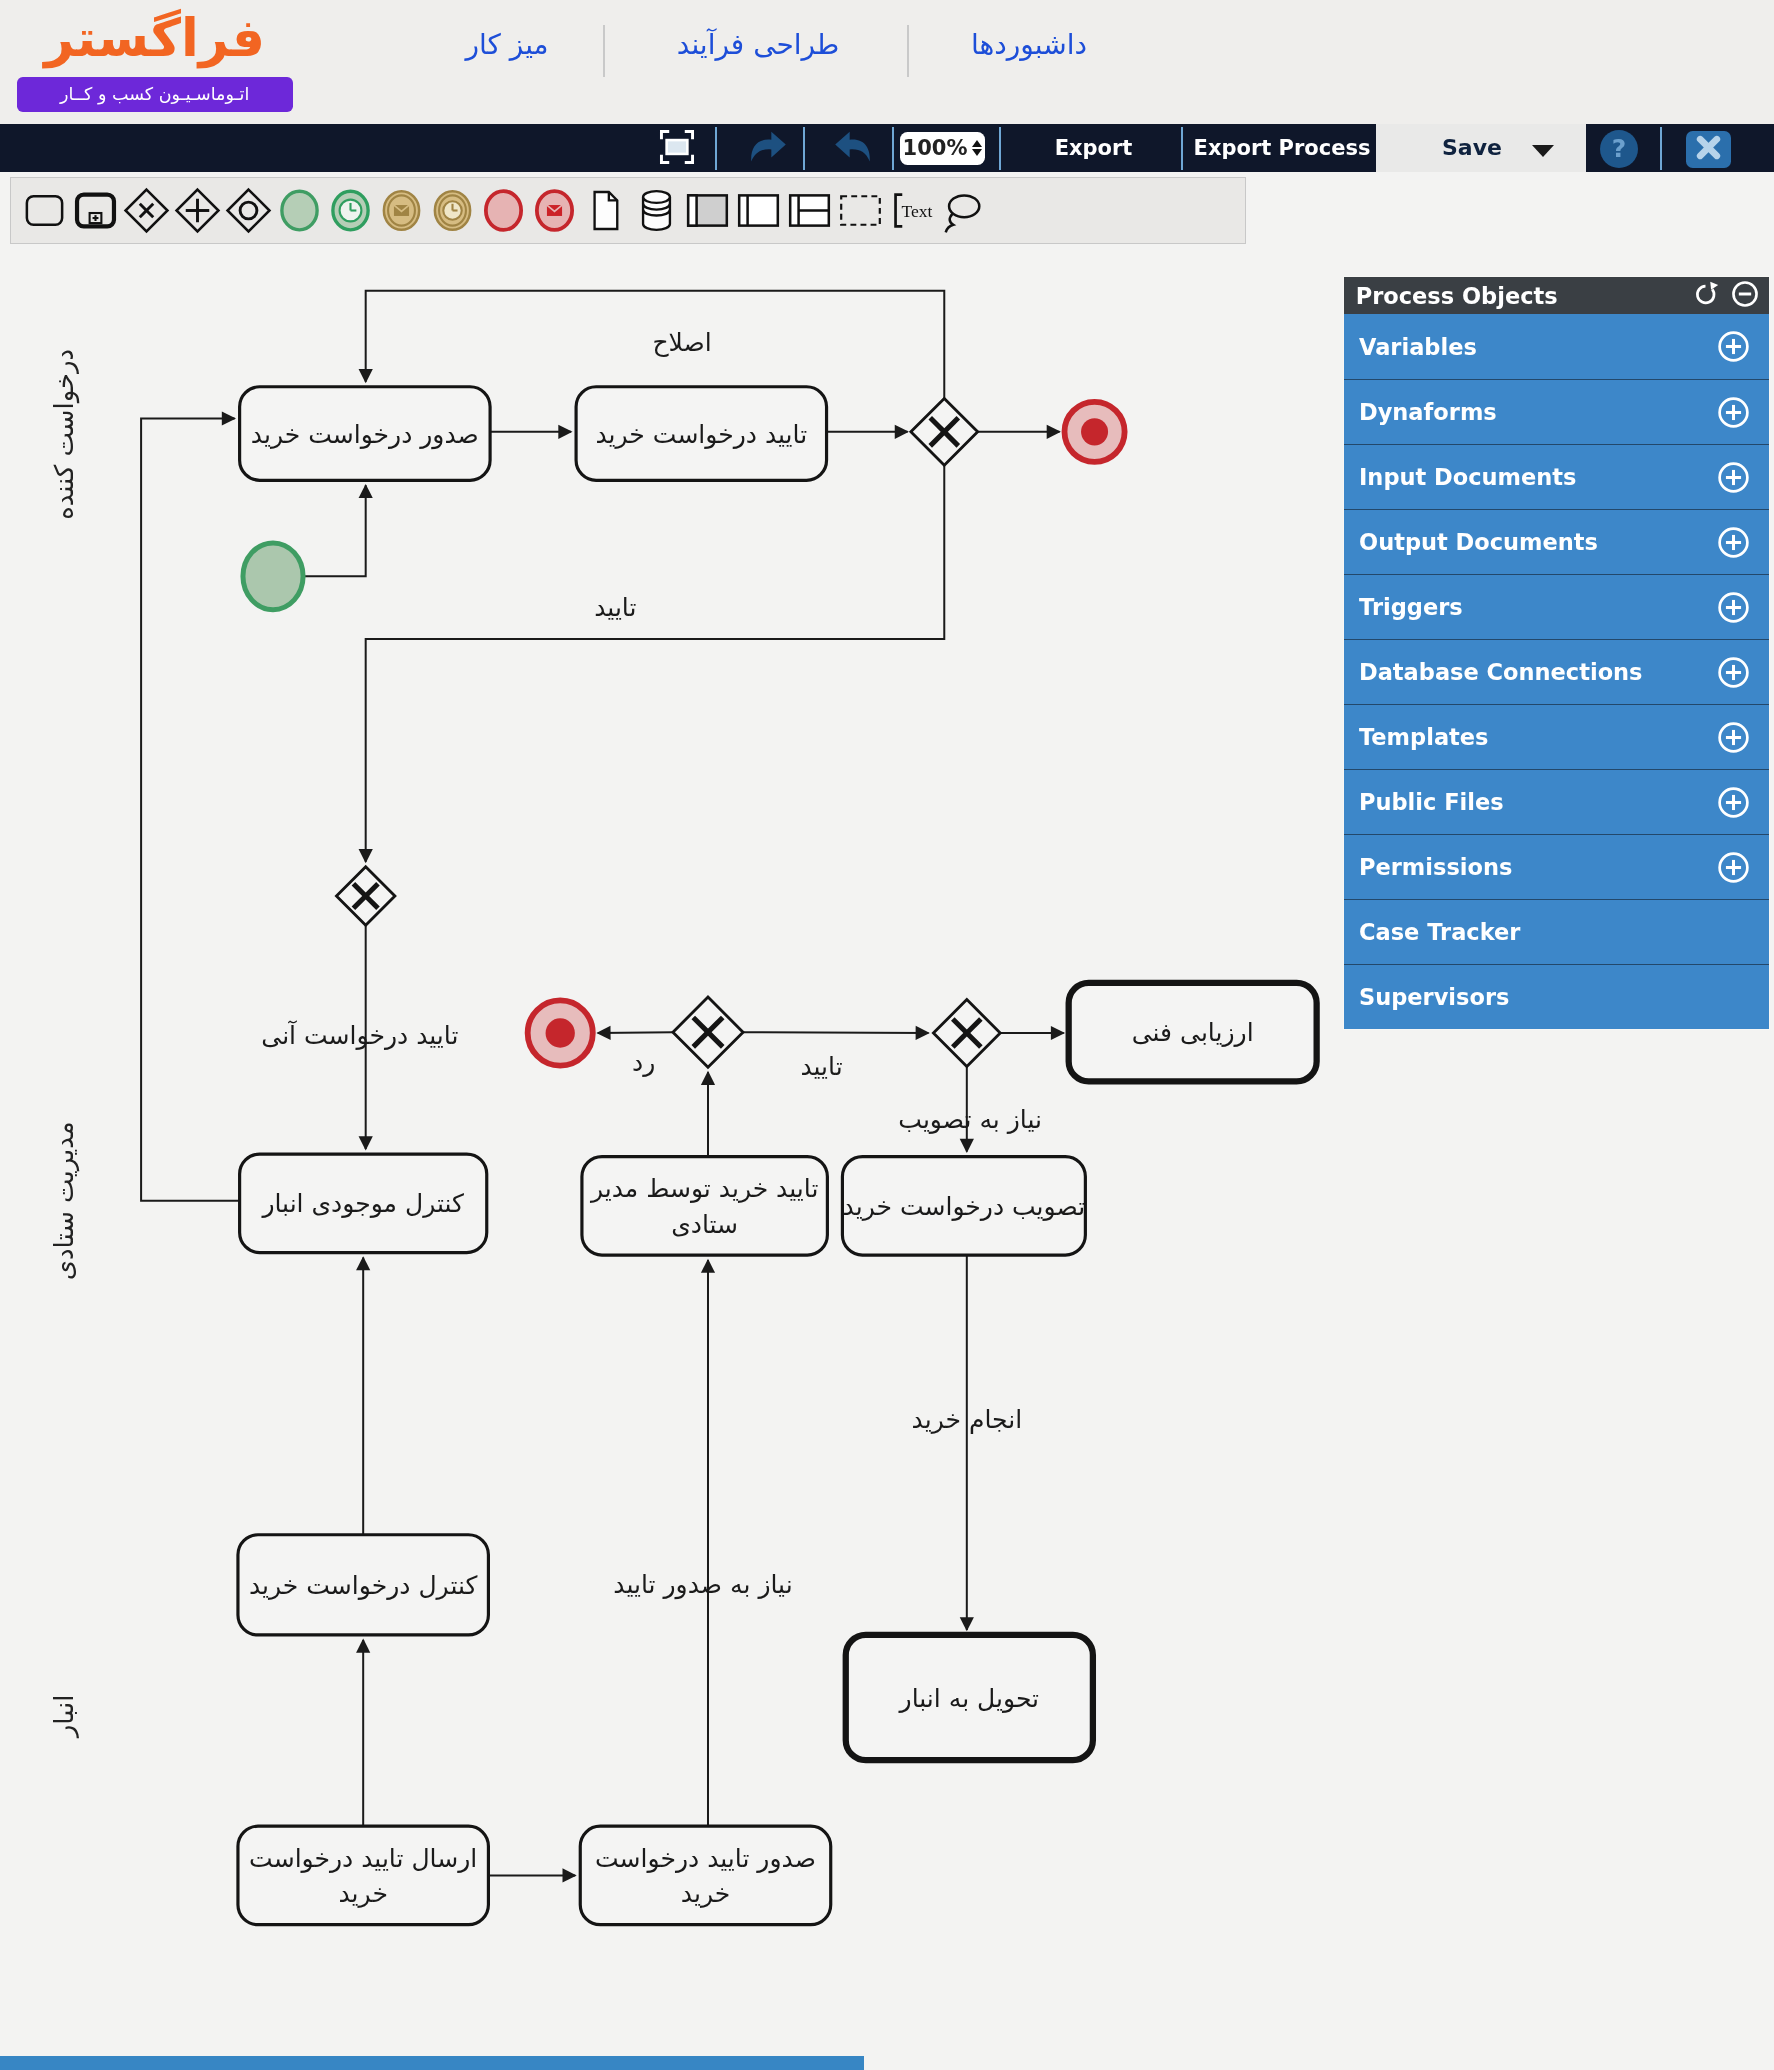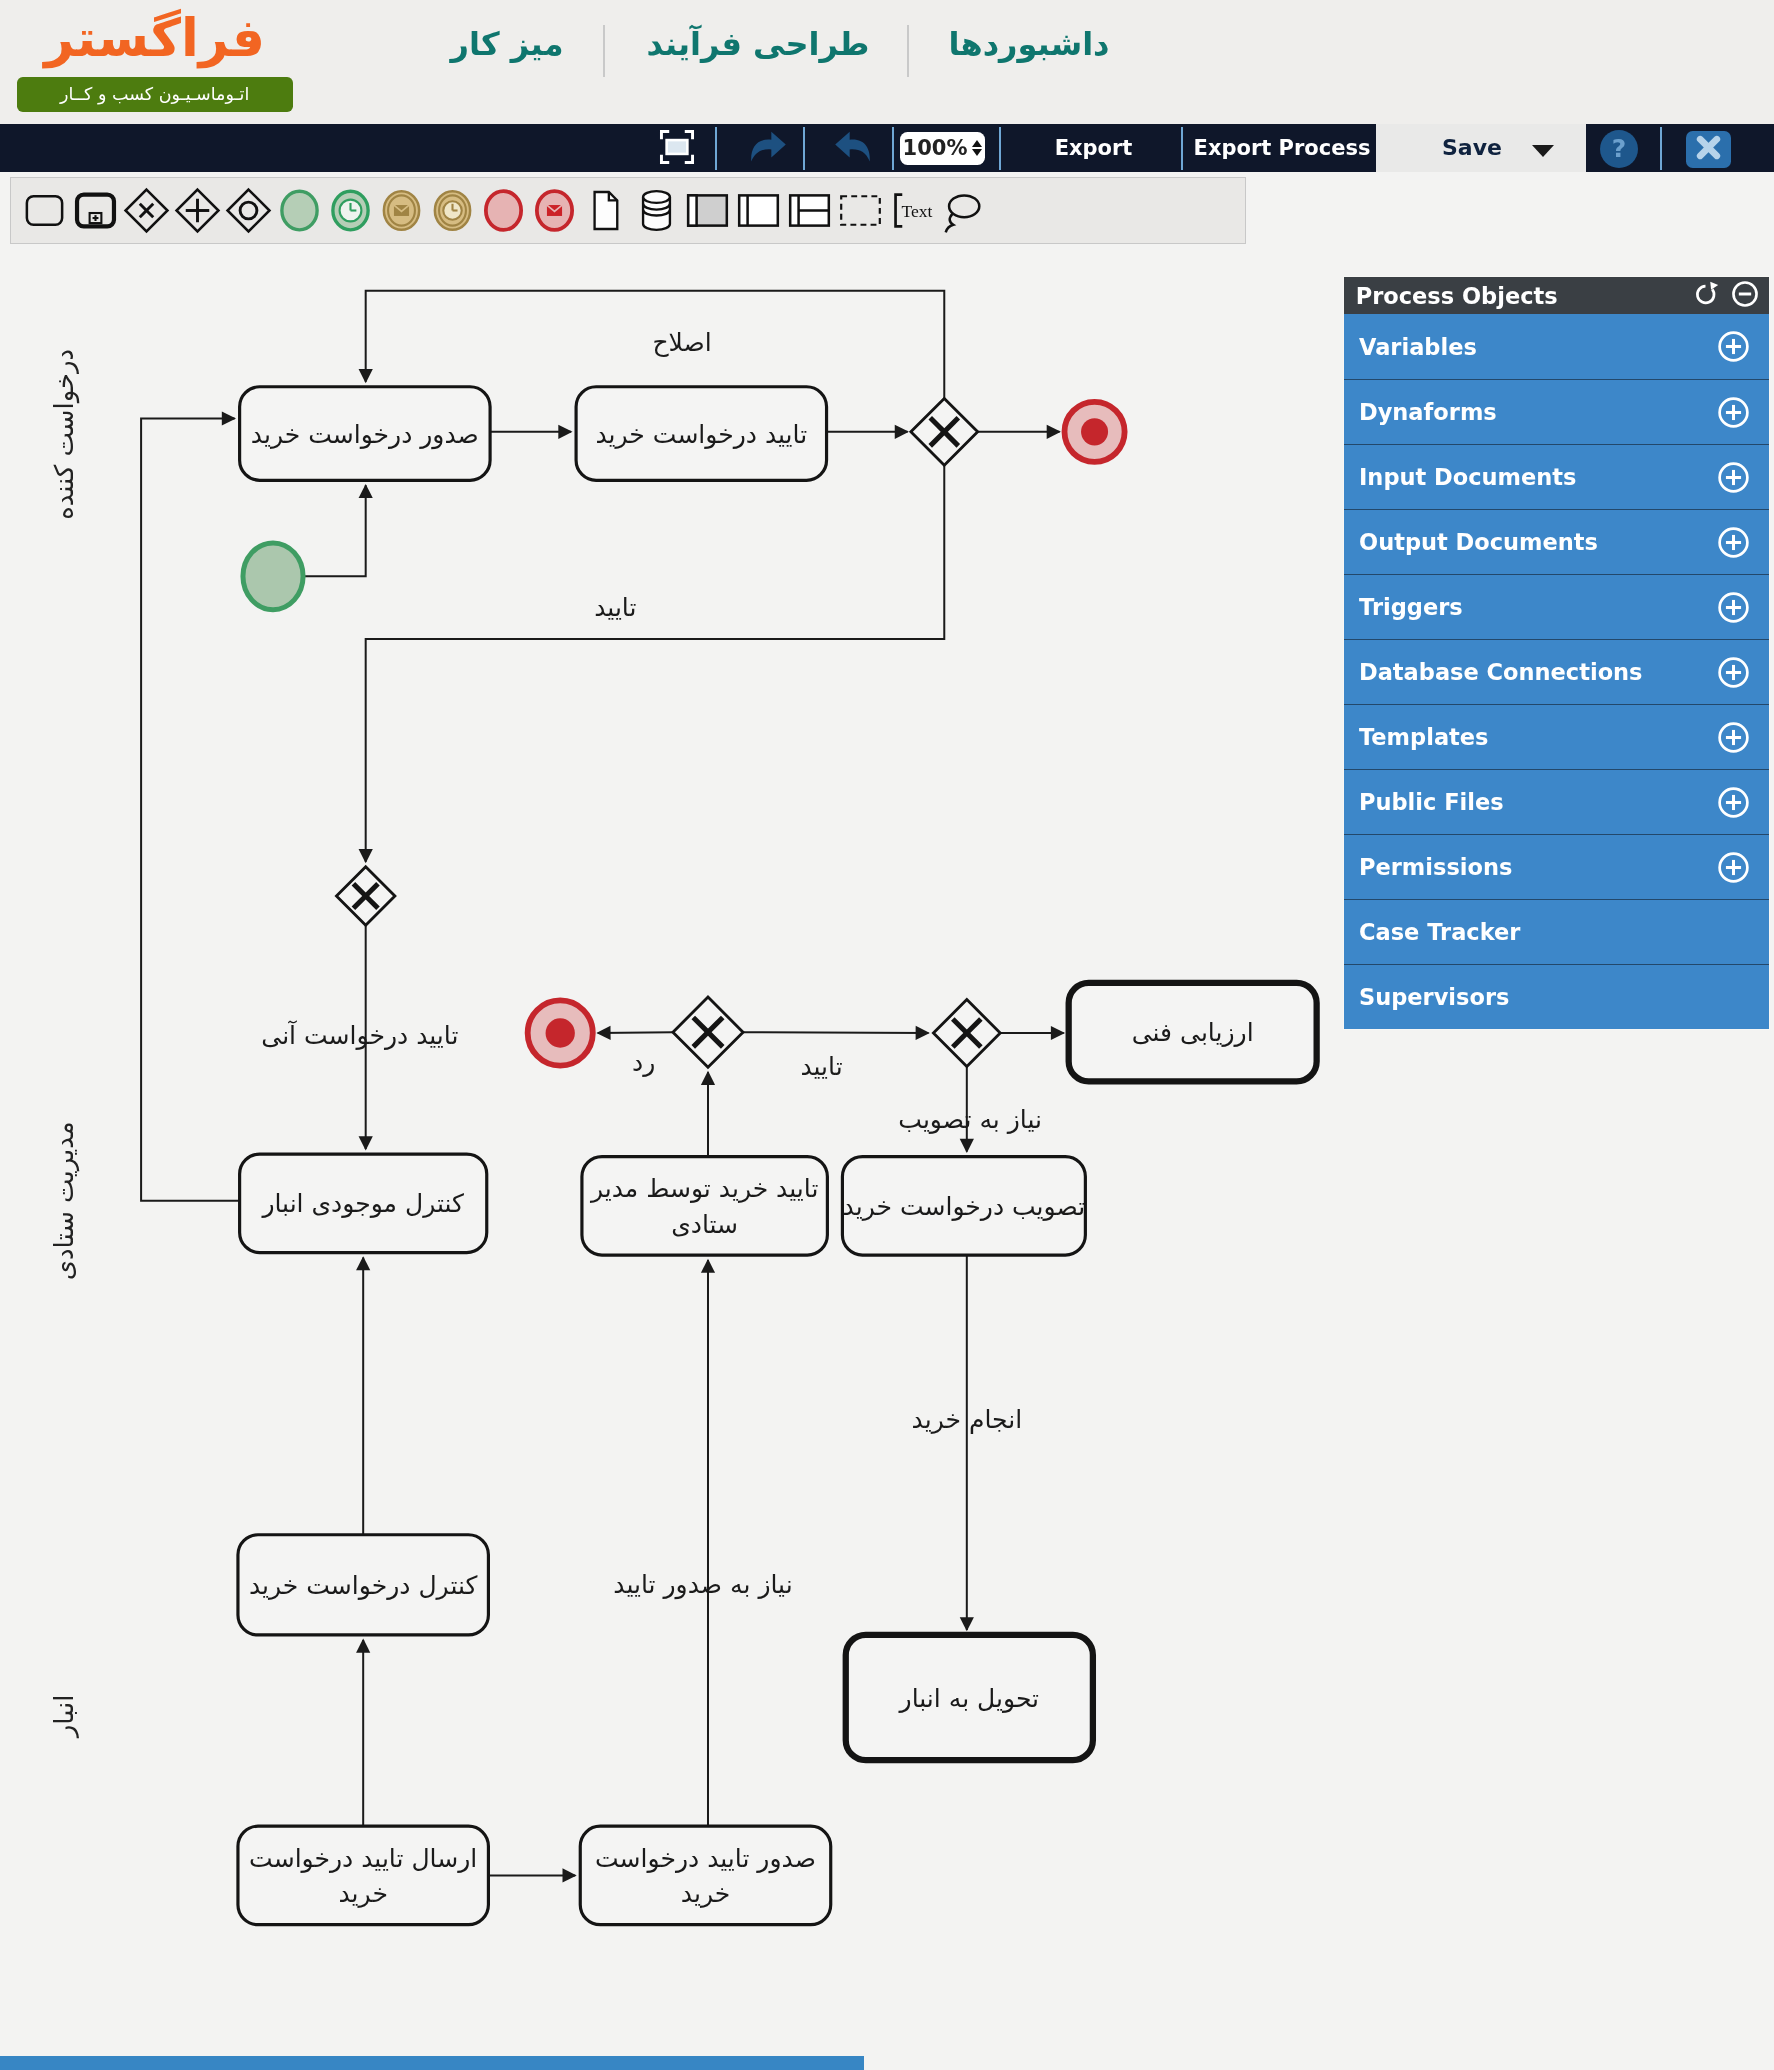--- a/index.html
+++ b/index.html
@@ -3,24 +3,24 @@
 <meta charset="utf-8">
 <style>
   * { margin:0; padding:0; box-sizing:border-box; }
   html,body { width:1775px; height:2071px; font-family:"DejaVu Sans","Liberation Sans",sans-serif; }
   body { position:relative; background:#f3f3f2; overflow:hidden; }
 
   
   .header { position:absolute; left:0; top:0; width:1775px; height:124px; background:#efeeec; }
   .logo-title { position:absolute; left:16.7px; top:0px; width:276px; height:72px;
     font-size:52px; font-weight:bold; color:#f26522; text-align:center; line-height:77px; letter-spacing:-1.7px; }
-  .logo-badge { position:absolute; left:16.7px; top:77px; width:276px; height:35px; background:#4d7c0f;
+  .logo-badge { position:absolute; left:16.7px; top:77px; width:276px; height:35px; background:#6d28d9;
     border-radius:5.8px; color:#fff; font-size:17.5px; text-align:center; line-height:35px; }
-  .nav-item { position:absolute; top:18.4px; height:53px; line-height:53px; font-size:32px; font-weight:bold;
-    color:#0f766e; transform:translateX(-50%); white-space:nowrap; cursor:pointer; }
+  .nav-item { position:absolute; top:18.4px; height:53px; line-height:53px; font-size:28px; font-weight:normal;
+    color:#1d4ed8; transform:translateX(-50%); white-space:nowrap; cursor:pointer; }
   .nav-sep { position:absolute; top:25px; width:1.7px; height:52px; background:#c9c9c9; }
 
   
   .toolbar { position:absolute; left:0px; top:124px; width:1775px; height:48px; background:#0f172a; }
   .tb-sep { position:absolute; top:2.5px; width:1.7px; height:43px; background:#6fa7d4; }
   .tb-icon-btn { position:absolute; top:0; height:48px; display:flex; align-items:center; justify-content:center; cursor:pointer; }
   .zoom-box { position:absolute; left:900px; top:7.5px; width:85px; height:33px; background:#ffffff;
     border-radius:7.5px; display:flex; align-items:center; justify-content:center; gap:5px; cursor:pointer; }
   .zoom-box .val { font-size:21px; font-weight:bold; color:#222; }
   .spinner { display:flex; flex-direction:column; gap:2.5px; }

